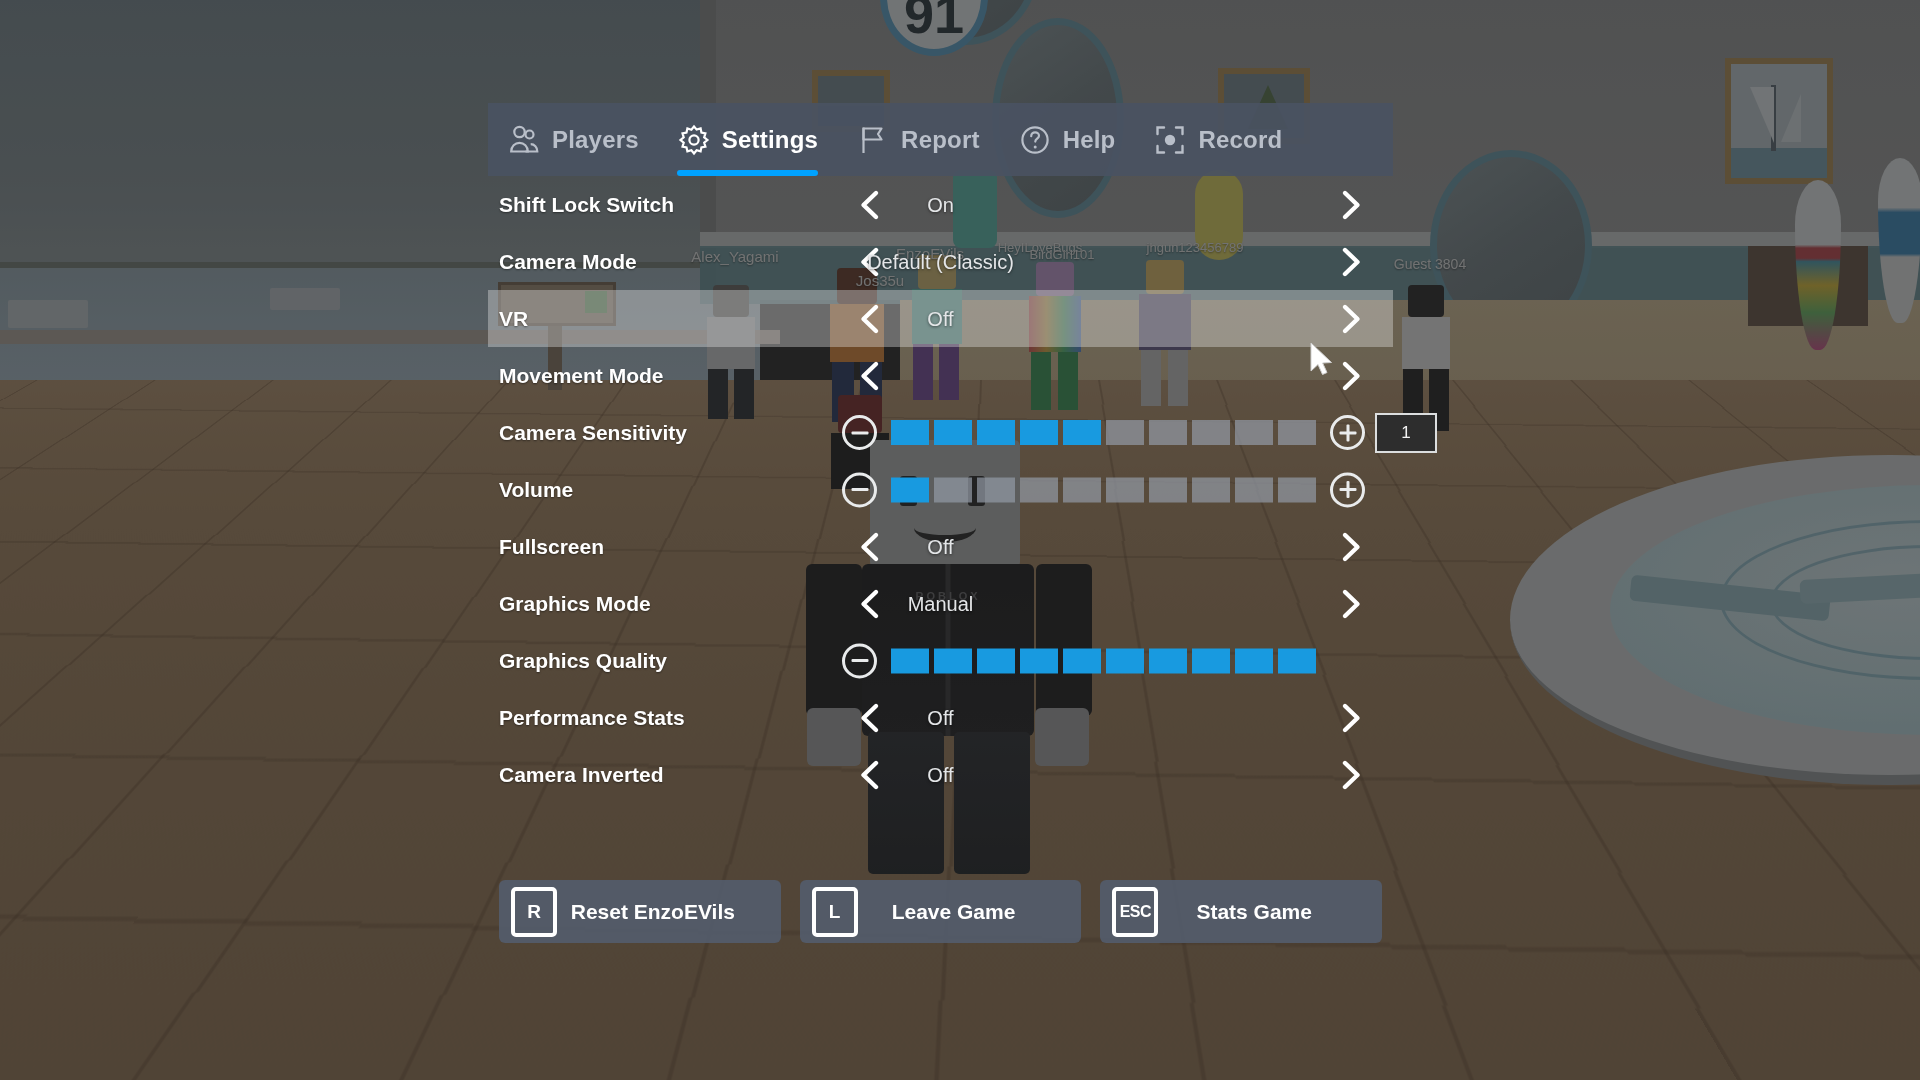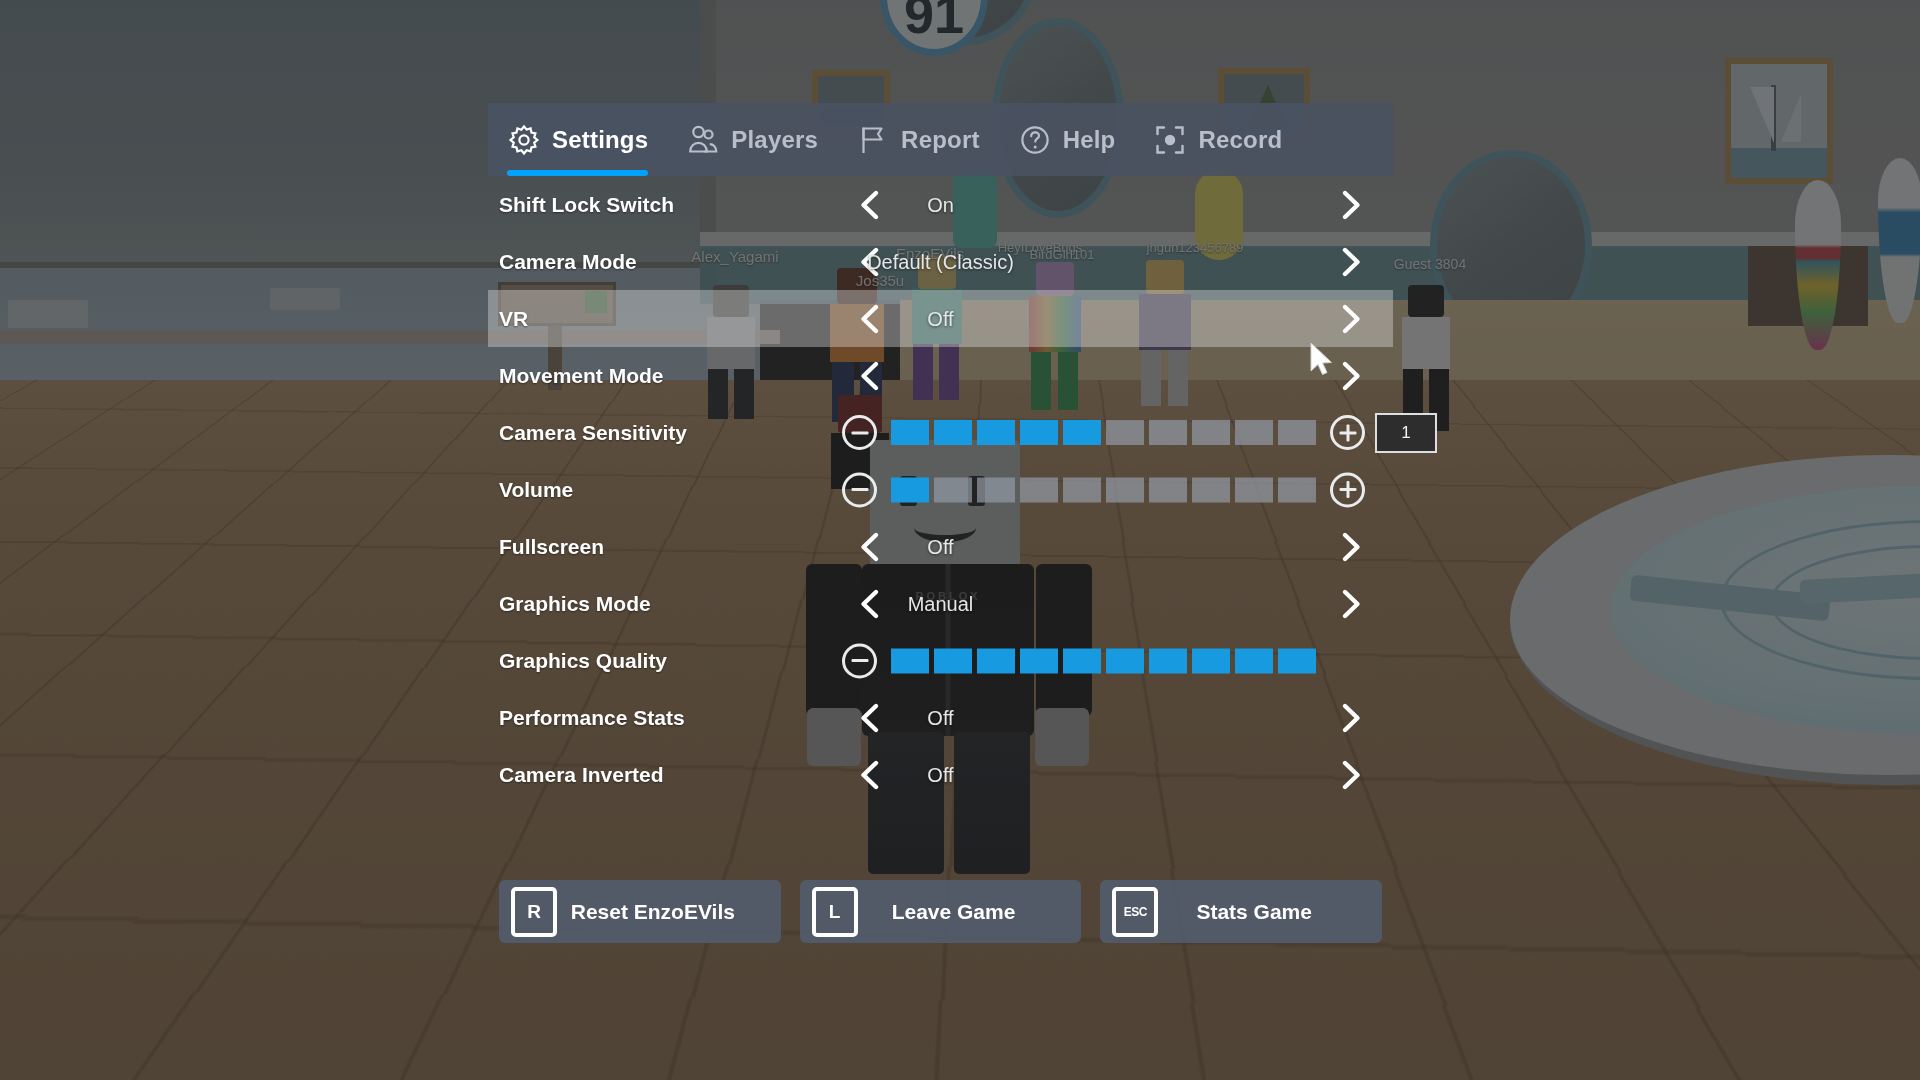--- a/index.html
+++ b/index.html
@@ -336,21 +336,21 @@
     border-radius:6px; display:flex; align-items:center;
     cursor:pointer; position:relative;
   }
   .key {
     width:46px; height:50px; margin-left:12px;
     border:4px solid #ffffff; border-radius:5px;
     display:flex; align-items:center; justify-content:center;
     color:#ffffff; font-size:19px; font-weight:bold;
     font-family:"Liberation Sans", sans-serif; flex:0 0 auto;
   }
-  .key.esc { font-size:12px; letter-spacing:-.5px; }
+  .key.esc { font-size:16px; letter-spacing:-.5px; }
   .gbtn .gl {
     flex:1; text-align:center; color:#ffffff;
     font-size:21px; font-weight:bold;
     font-family:"Liberation Sans", sans-serif;
     padding-right:32px;
   }
 
   
   #cursor { position:absolute; left:1309px; top:342px; width:26px; height:34px; }
 </style>
@@ -487,40 +487,40 @@
     <div class="h-leg l"></div>
     <div class="h-leg r"></div>
   </div>
 
   <div id="dim"></div>
 </div>
 
 <div id="menu">
 
   <div id="tabbar">
-      <div class="tab active">
-        <span class="ti">
-          <svg viewBox="0 0 34 34" width="34" height="34" fill="none" stroke="#ffffff" stroke-width="2.2">
-            <circle cx="17" cy="17" r="4.6"></circle>
-            <path d="M17 3.4 L19.6 6.6 L23.6 5.4 L24.4 9.5 L28.4 10.4 L27.2 14.4 L30.4 17 L27.2 19.6 L28.4 23.6 L24.4 24.4 L23.6 28.4 L19.6 27.2 L17 30.4 L14.4 27.2 L10.4 28.4 L9.5 24.4 L5.5 23.6 L6.7 19.6 L3.5 17 L6.7 14.4 L5.5 10.4 L9.5 9.5 L10.4 5.5 L14.4 6.7 Z"></path>
-          </svg>
-        </span>
-        <span class="tl">Settings</span>
-        <span class="underline" style="background: rgb(0, 162, 255);"></span>
-      </div>
       <div class="tab">
         <span class="ti">
           <svg viewBox="0 0 34 34" width="34" height="34" fill="none" stroke="#b9bfc9" stroke-width="2.2">
             <circle cx="12.5" cy="9" r="5.2"></circle>
             <path d="M4.2 28.5c0-5.2 3.8-8.6 8.3-8.6s8.3 3.4 8.3 8.6z"></path>
             <circle cx="22.5" cy="11.5" r="4"></circle>
             <path d="M18.5 28.5h11.8c0-4.4-2.9-7.3-6.6-7.3"></path>
           </svg>
         </span>
         <span class="tl">Players</span>
+      </div>
+      <div class="tab active">
+        <span class="ti">
+          <svg viewBox="0 0 34 34" width="34" height="34" fill="none" stroke="#ffffff" stroke-width="2.2">
+            <circle cx="17" cy="17" r="4.6"></circle>
+            <path d="M17 3.4 L19.6 6.6 L23.6 5.4 L24.4 9.5 L28.4 10.4 L27.2 14.4 L30.4 17 L27.2 19.6 L28.4 23.6 L24.4 24.4 L23.6 28.4 L19.6 27.2 L17 30.4 L14.4 27.2 L10.4 28.4 L9.5 24.4 L5.5 23.6 L6.7 19.6 L3.5 17 L6.7 14.4 L5.5 10.4 L9.5 9.5 L10.4 5.5 L14.4 6.7 Z"></path>
+          </svg>
+        </span>
+        <span class="tl">Settings</span>
+        <span class="underline" style="background: rgb(0, 162, 255);"></span>
       </div>
       <div class="tab">
         <span class="ti">
           <svg viewBox="0 0 34 34" width="34" height="34" fill="none" stroke="#b9bfc9" stroke-width="2.2" stroke-linejoin="round">
             <path d="M7.5 4.5 L7.5 30"></path>
             <path d="M7.5 5.5 L25.5 5.5 L22 11 L25.5 16.5 L7.5 16.5 Z"></path>
           </svg>
         </span>
         <span class="tl">Report</span>
       </div>

